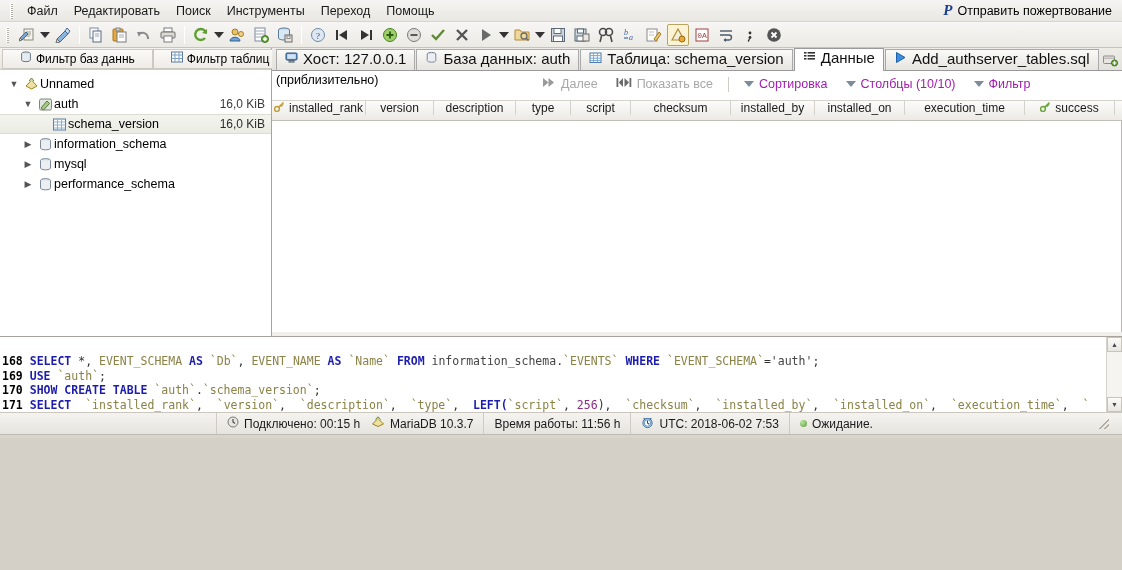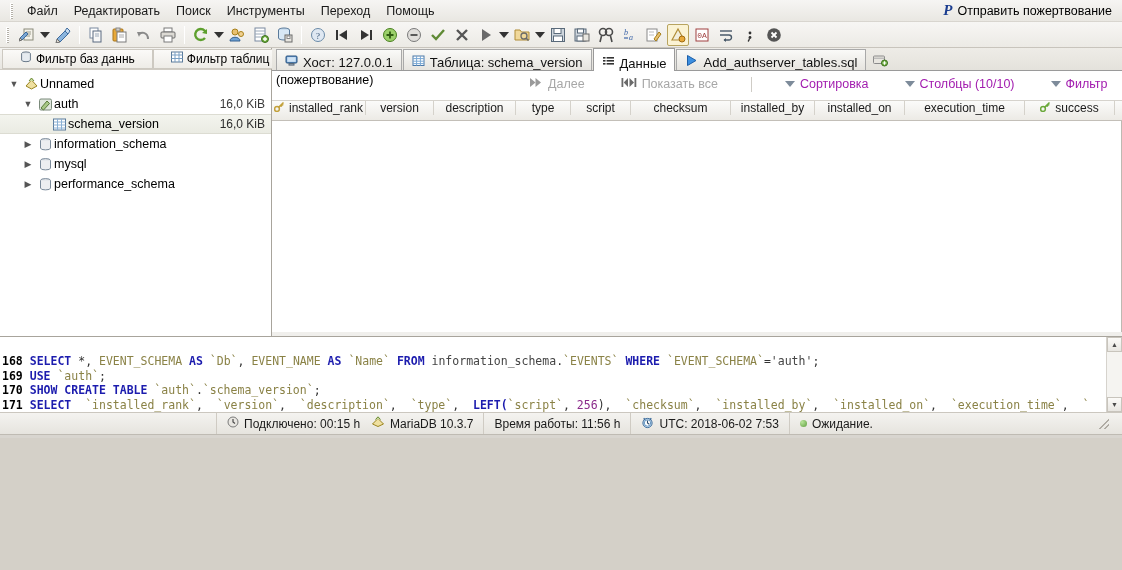--- a/index.html
+++ b/index.html
@@ -163,23 +163,23 @@
   }
   .tabbar {
     height: 23px;
     display: flex; align-items: flex-end;
     background: linear-gradient(#eeece7, #e4e2dc);
     padding-left: 4px;
     border-bottom: 1px solid #9a9a9a;
   }
   .tab {
     height: 21px;
-    display: flex; align-items: flex-end; gap: 5px;
+    display: flex; align-items: flex-start; gap: 5px;
     padding: 0 8px;
-    font-size: 13px;
+    font-size: 15px;
     border: 1px solid #a9a9a9;
     border-bottom: none;
     background: linear-gradient(#fafaf8, #e6e4df);
     margin-right: 1px;
     cursor: pointer;
     white-space: nowrap;
     color: #111;
   }
   .tab.active {
     height: 23px;
@@ -205,22 +205,22 @@
     overflow: hidden;
     padding: 2px 0 0 4px;
   }
   .rowcount {
     font-size: 12.5px;
     color: #000;
     line-height: 15px;
     white-space: nowrap;
   }
   .gh-actions {
-    position: absolute; left: 248px; top: 4px;
-    display: flex; align-items: center; gap: 18px;
+    position: absolute; left: 261px; top: 4px;
+    display: flex; align-items: center; gap: 0;
   }
   .gh-btn {
     display: flex; align-items: center; gap: 5px;
     padding: 2px 9px;
     font-size: 12.5px;
     color: #a21caf;
     cursor: pointer;
     white-space: nowrap;
   }
   .gh-btn.disabled { color: #a7a7a7; cursor: default; }
@@ -685,20 +685,29 @@
               <rect x="1" y="2" width="11" height="7" rx="1" fill="#5e8fc4" stroke="#2d5682"></rect>
               <rect x="2.2" y="3.1" width="8.6" height="4.8" fill="#cfe3f5"></rect>
               <rect x="4" y="9.5" width="5" height="1.6" fill="#9aa8b8" stroke="#5a6a7a"></rect>
             </svg>
           </span>
           <span>Хост: 127.0.0.1</span>
         </div>
         <div class="tab">
           <span>
             <svg width="13" height="13" viewBox="0 0 13 13">
+              <ellipse cx="6.5" cy="3" rx="4.3" ry="1.6" fill="#dfe2e6" stroke="#7a8a9a"></ellipse>
+              <path d="M2.2 3 L2.2 9.6 A4.3 1.6 0 0 0 10.8 9.6 L10.8 3" fill="#eceef1" stroke="#7a8a9a"></path>
+            </svg>
+          </span>
+          <span>База данных: auth</span>
+        </div>
+        <div class="tab">
+          <span>
+            <svg width="13" height="13" viewBox="0 0 13 13">
               <rect x="1" y="2" width="11" height="9.5" fill="#fff" stroke="#4a78a8"></rect>
               <line x1="1" y1="4.6" x2="12" y2="4.6" stroke="#7aa8d4"></line>
               <line x1="1" y1="7.2" x2="12" y2="7.2" stroke="#7aa8d4"></line>
               <line x1="1" y1="9.6" x2="12" y2="9.6" stroke="#7aa8d4"></line>
               <line x1="4.6" y1="2" x2="4.6" y2="11.5" stroke="#7aa8d4"></line>
               <line x1="8.4" y1="2" x2="8.4" y2="11.5" stroke="#7aa8d4"></line>
             </svg>
           </span>
           <span>Таблица: schema_version</span>
         </div>
@@ -728,21 +737,21 @@
             <rect x="0.5" y="2" width="11" height="7.5" rx="1" fill="#e8e6e0" stroke="#8a8a8a"></rect>
             <line x1="0.5" y1="4.2" x2="11.5" y2="4.2" stroke="#aaa"></line>
             <circle cx="11.5" cy="9" r="3" fill="#6fae3e" stroke="#3d7020"></circle>
             <path d="M11.5 7.2 L11.5 10.8 M9.7 9 L13.3 9" stroke="#fff" stroke-width="1.1"></path>
           </svg>
         </div>
       </div>
 
       <div class="gridhead">
         <div>
-          <div class="rowcount">(пожертвование)</div>
+          <div class="rowcount">(приблизительно)</div>
         </div>
         <div class="gh-actions">
           <div class="gh-btn disabled">
             <span>
               <svg width="14" height="11" viewBox="0 0 14 11">
                 <path d="M1 1 L1 10 L6.5 5.5 Z" fill="#9a9a9a"></path>
                 <path d="M6.5 1 L6.5 10 L12 5.5 Z" fill="#9a9a9a"></path>
               </svg>
             </span>
             <span>Далее</span>

